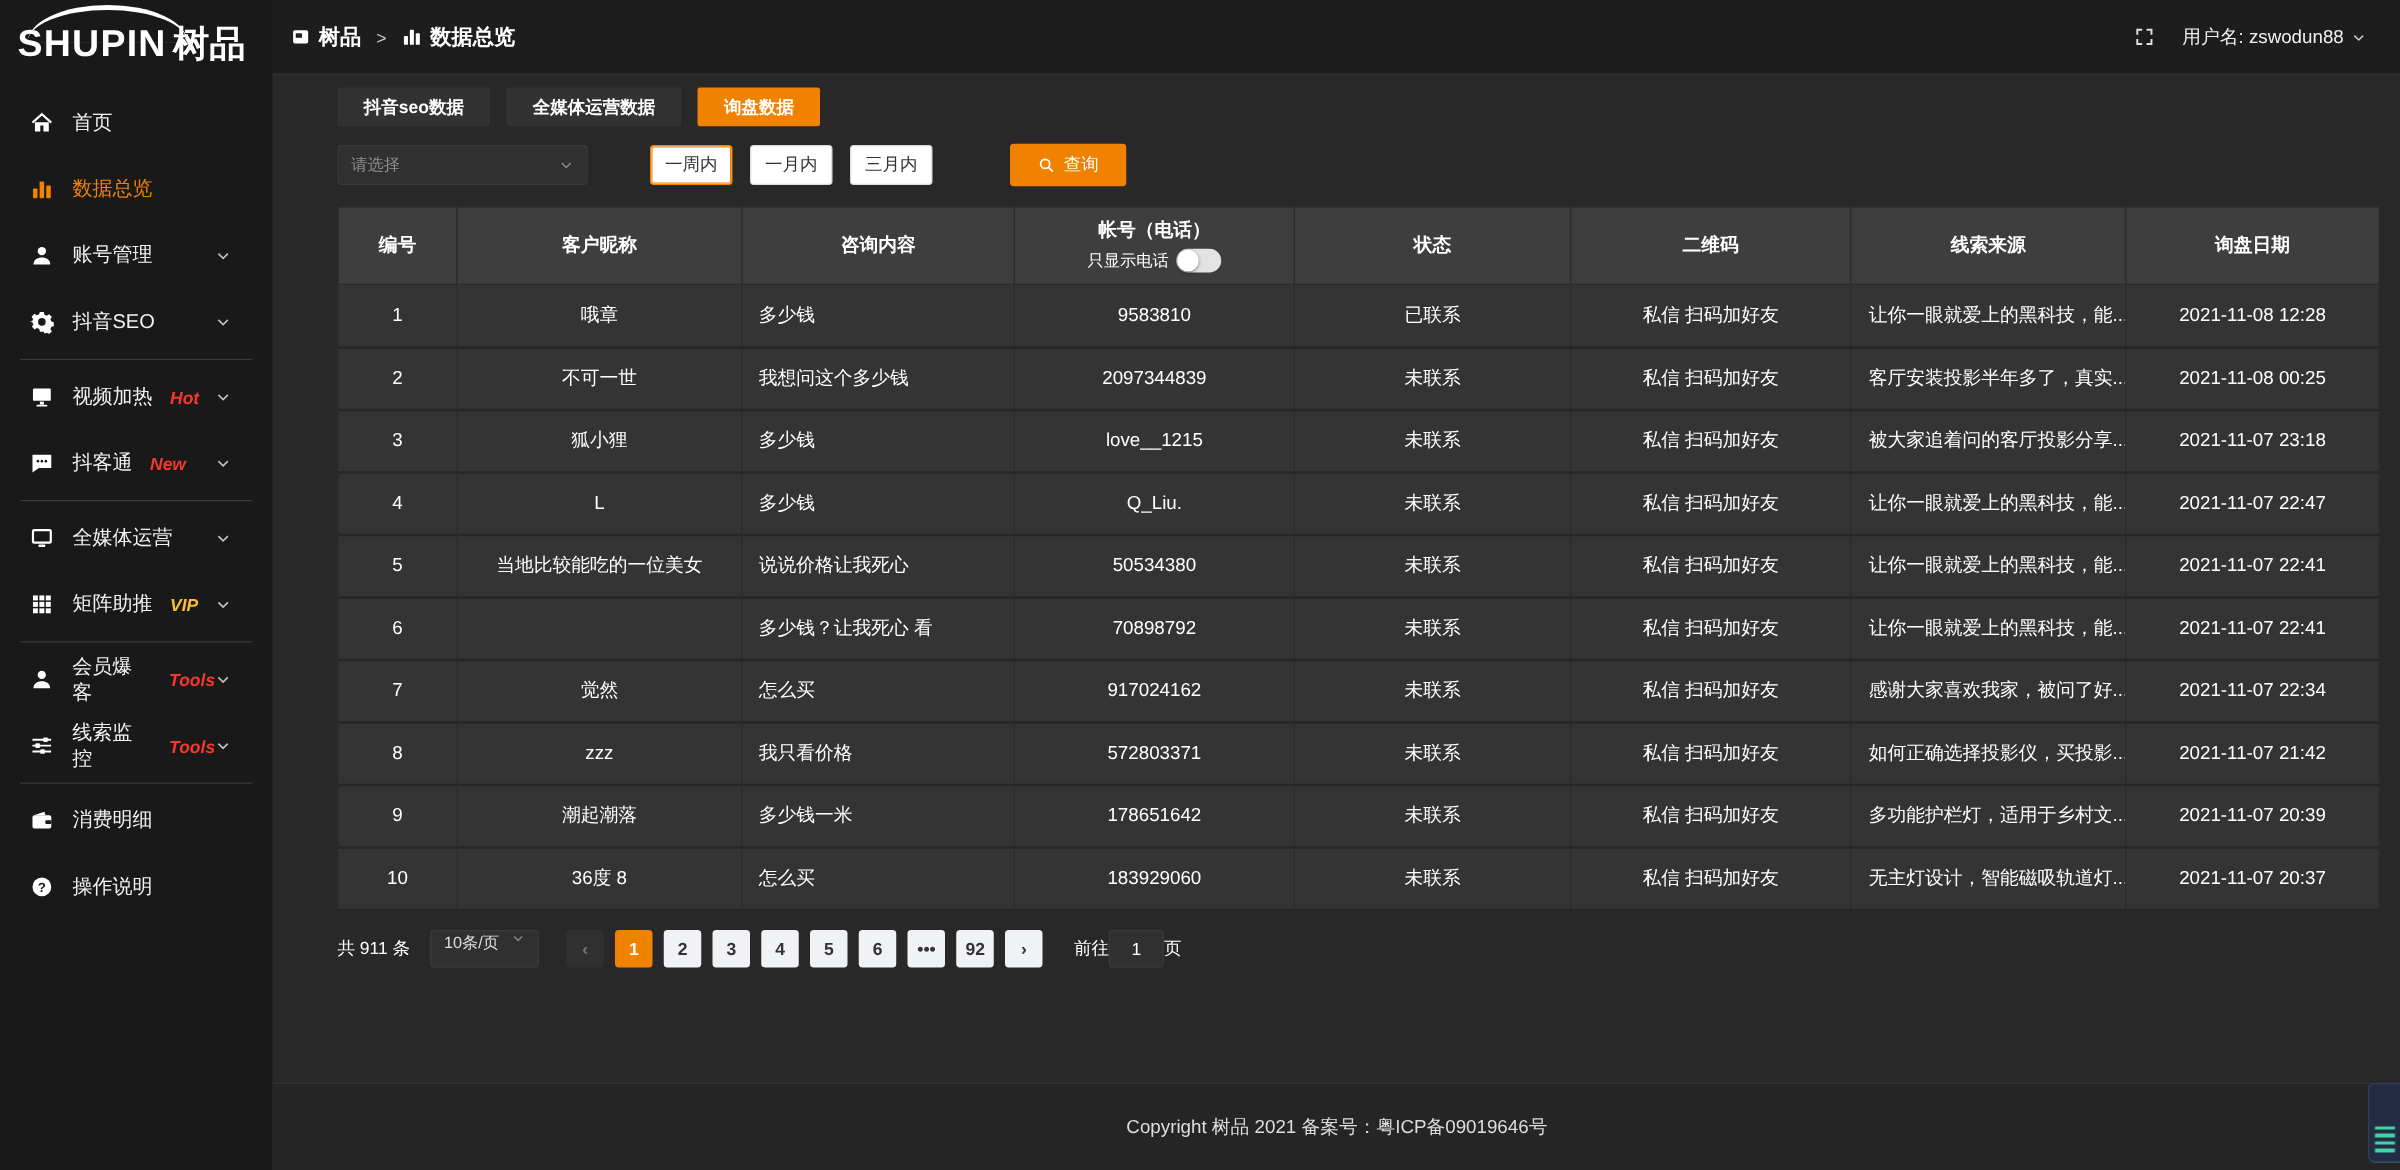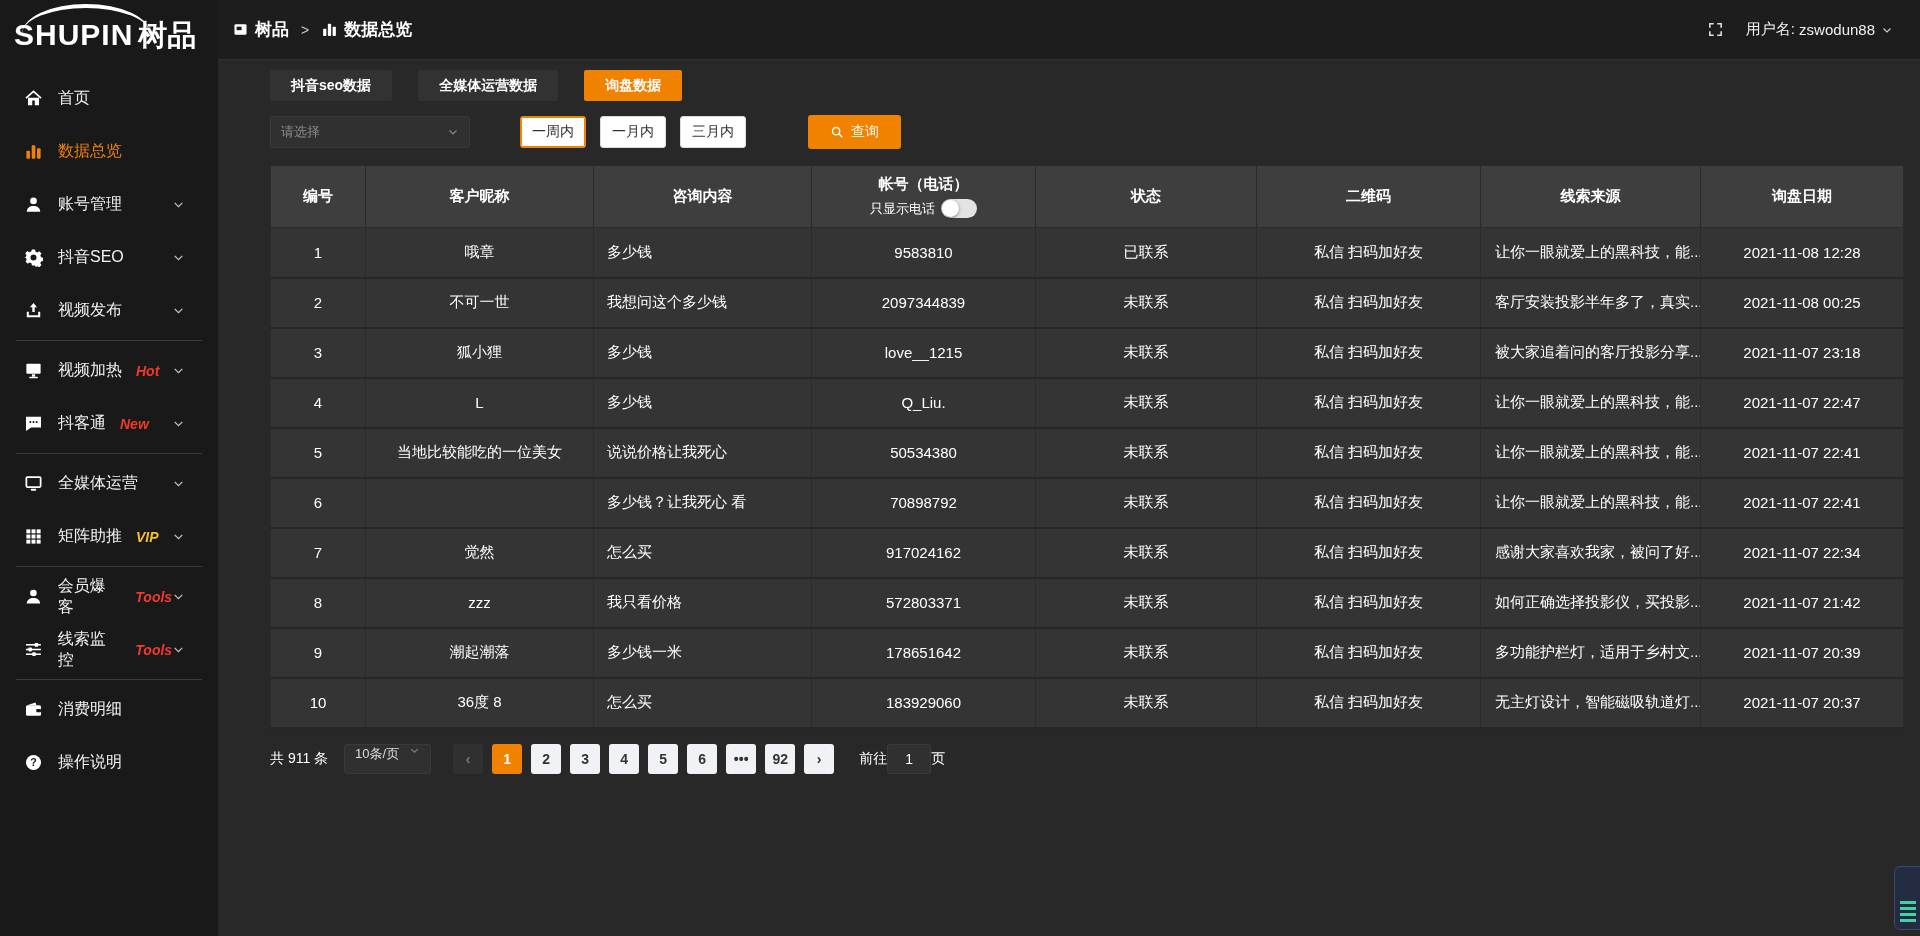--- a/index.html
+++ b/index.html
@@ -41,21 +41,21 @@
   .crumb{ display:flex; align-items:center; font-size:17px; font-weight:700; color:#fff; }
   .crumb .icon{ width:17px; height:17px; color:#fff; margin-right:6px; }
   .crumb-sep{ margin:0 12px; color:#ccc; font-size:14px; font-weight:400; }
   .top-right{ margin-left:auto; display:flex; align-items:center; gap:22px; }
   .fullscreen-btn{ width:17px; height:17px; color:#e0e0e0; cursor:pointer; }
   .user-chip{ display:flex; align-items:center; font-size:15px; color:#f0f0f0; cursor:pointer; }
   .user-chip .chev{ width:12px; height:12px; margin-left:6px; color:#ccc; }
 
   
   .content{ flex:1; padding:10px 17px 0 52px; }
-  .tabs{ display:flex; gap:26px; }
+  .tabs{ display:flex; gap:13px; }
   .tab{ height:31px; padding:0 21px; display:flex; align-items:center; background:#323232; color:#fff;
         font-size:14px; font-weight:700; border-radius:2px; cursor:pointer; }
   .tab.active{ background:var(--accent); }
   .filters{ display:flex; align-items:center; margin-top:14px;gap:36px; }
   .select{ width:200px; height:32px; background:#303030; border:1px solid #3a3a3a; border-radius:3px;
            display:flex; align-items:center; padding:0 10px; color:#8d8d8d; font-size:13px; cursor:pointer; }
   .select .chev{ margin-left:auto; width:12px; height:12px; color:#888; }
   .range-btn{ height:32px; min-width:66px; padding:4px 10px; margin-left:14px; background:#fff; color:#333;
               border:1px solid #dcdcdc; border-radius:3px; font-size:14px; display:flex; align-items:center; justify-content:center; cursor:pointer; }
   .range-btn.selected{ border:1px solid var(--accent); box-shadow:inset 0 0 0 1px var(--accent); }
@@ -145,34 +145,20 @@
           </svg>
         </span>
       </div>
       <div class="nav-item">
         <span class="icon">
           <svg viewBox="0 0 24 24">
             <path fill="currentColor" fill-rule="evenodd" d="M10 2h4l.6 2.7 2.4 1 2.3-1.5 2.8 2.8-1.5 2.3 1 2.4 2.7.6v.2-.2 4l-2.7.6-1 2.4 1.5 2.3-2.8 2.8-2.3-1.5-2.4 1L14 22h-4l-.6-2.7-2.4-1-2.3 1.5-2.8-2.8 1.5-2.3-1-2.4L-.3 12 2 11.4l.2-.1.9-2.3-1.5-2.3 2.8-2.8 2.3 1.5 2.4-1zM12 8.2a3.8 3.8 0 1 0 0 7.6 3.8 3.8 0 0 0 0-7.6z"></path>
           </svg>
         </span>
         <span class="nav-label">抖音SEO</span>
-        <span class="icon chev">
-          <svg viewBox="0 0 24 24">
-            <path d="M5 9l7 7 7-7" fill="none" stroke="currentColor" stroke-width="2.4"></path>
-          </svg>
-        </span>
-      </div>
-      <div class="nav-item">
-        <span class="icon">
-          <svg viewBox="0 0 24 24">
-            <path d="M12 2.5 16.5 8h-3v6h-3V8h-3z" fill="currentColor"></path>
-            <path d="M3.5 13.5v7h17v-7h-2.6v4.4H6.1v-4.4z" fill="currentColor"></path>
-          </svg>
-        </span>
-        <span class="nav-label">视频发布</span>
         <span class="icon chev">
           <svg viewBox="0 0 24 24">
             <path d="M5 9l7 7 7-7" fill="none" stroke="currentColor" stroke-width="2.4"></path>
           </svg>
         </span>
       </div>
       <div class="nav-divider"></div>
       <div class="nav-item">
         <span class="icon">
           <svg viewBox="0 0 24 24">
@@ -544,17 +530,20 @@
         </div>
       <button class="pg-btn next">›</button>
       <div class="pg-goto">
         <span>前往</span>
         <input class="pg-input" value="1" style="">
         <span>页</span>
       </div>
     </div>
   </main>
 
+  <footer class="footer">
+    <span>Copyright 树品 2021 备案号：粤ICP备09019646号</span>
+  </footer>
 </div>
 
 <div class="corner-widget">
   <div class="stripes"></div>
 </div>
 
 </body></html>

